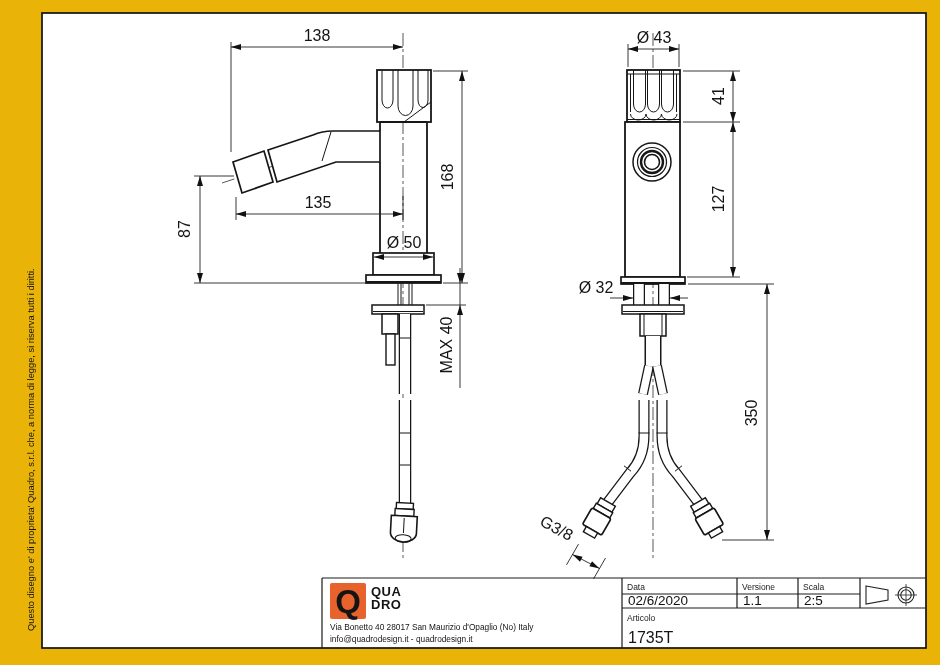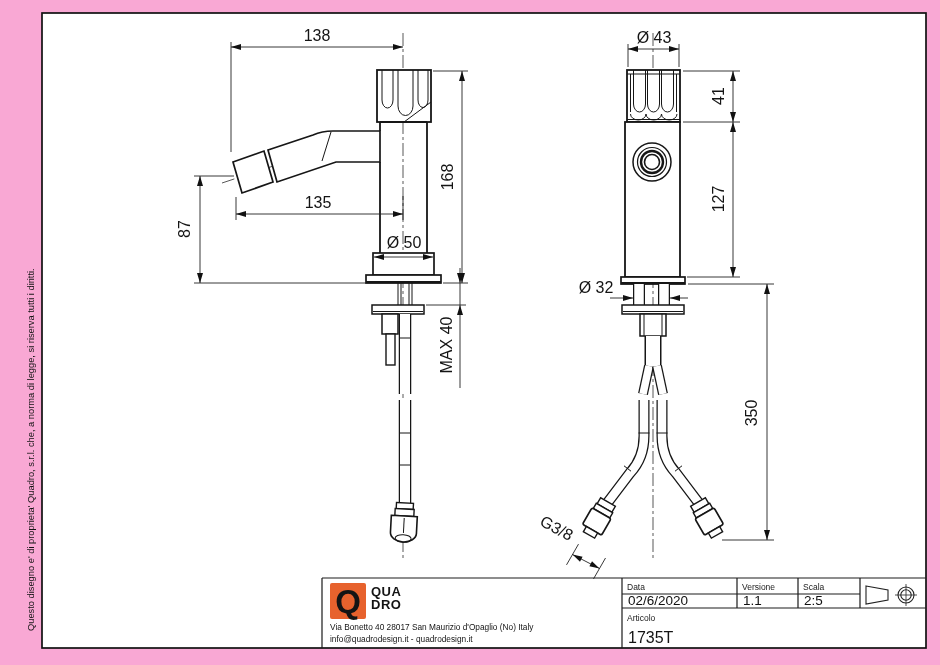--- a/index.html
+++ b/index.html
@@ -1,17 +1,17 @@
 <!DOCTYPE html>
 <html><head>
 <meta charset="utf-8">
 <style>
   html,body{margin:0;padding:0;background:#fff;}
   body{font-family:"Liberation Sans", sans-serif;}
-  #sheet{width:940px;height:665px;position:relative;background:#f9a8d4;overflow:hidden;}
+  #sheet{width:940px;height:665px;position:relative;background:#eab308;overflow:hidden;}
   svg text{fill:#141414;}
   .obj{stroke:#161616;fill:none;}
   .objw{stroke:#161616;fill:#ffffff;}
   .thin{stroke:#161616;stroke-width:1;fill:none;}
   .dim{stroke:#222;stroke-width:0.9;fill:none;}
   .cl{stroke:#3a3a3a;stroke-width:0.85;fill:none;stroke-dasharray:13 3 3 3;}
   .arrow{fill:#111;stroke:none;}
   .dimtxt{font-size:16px;}
   .tbline{stroke:#1c1c1c;stroke-width:1.2;fill:none;}
   .small-label{font-size:8.5px;fill:#222;}

